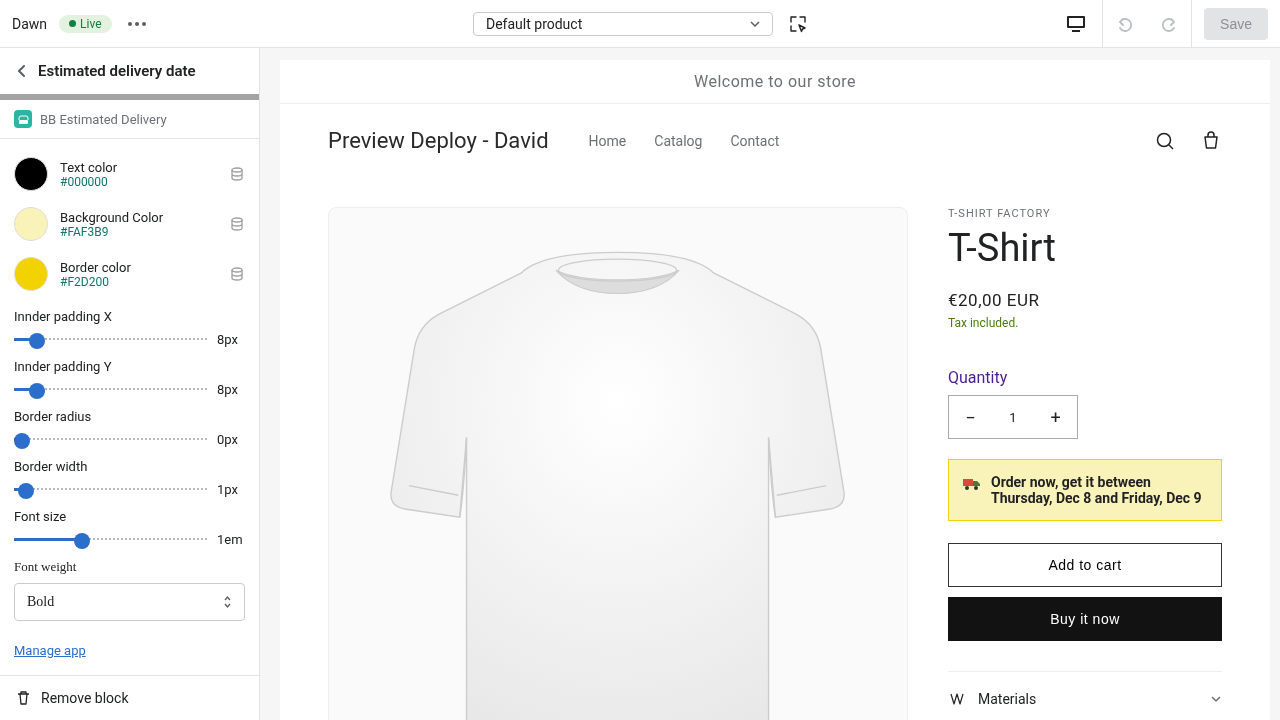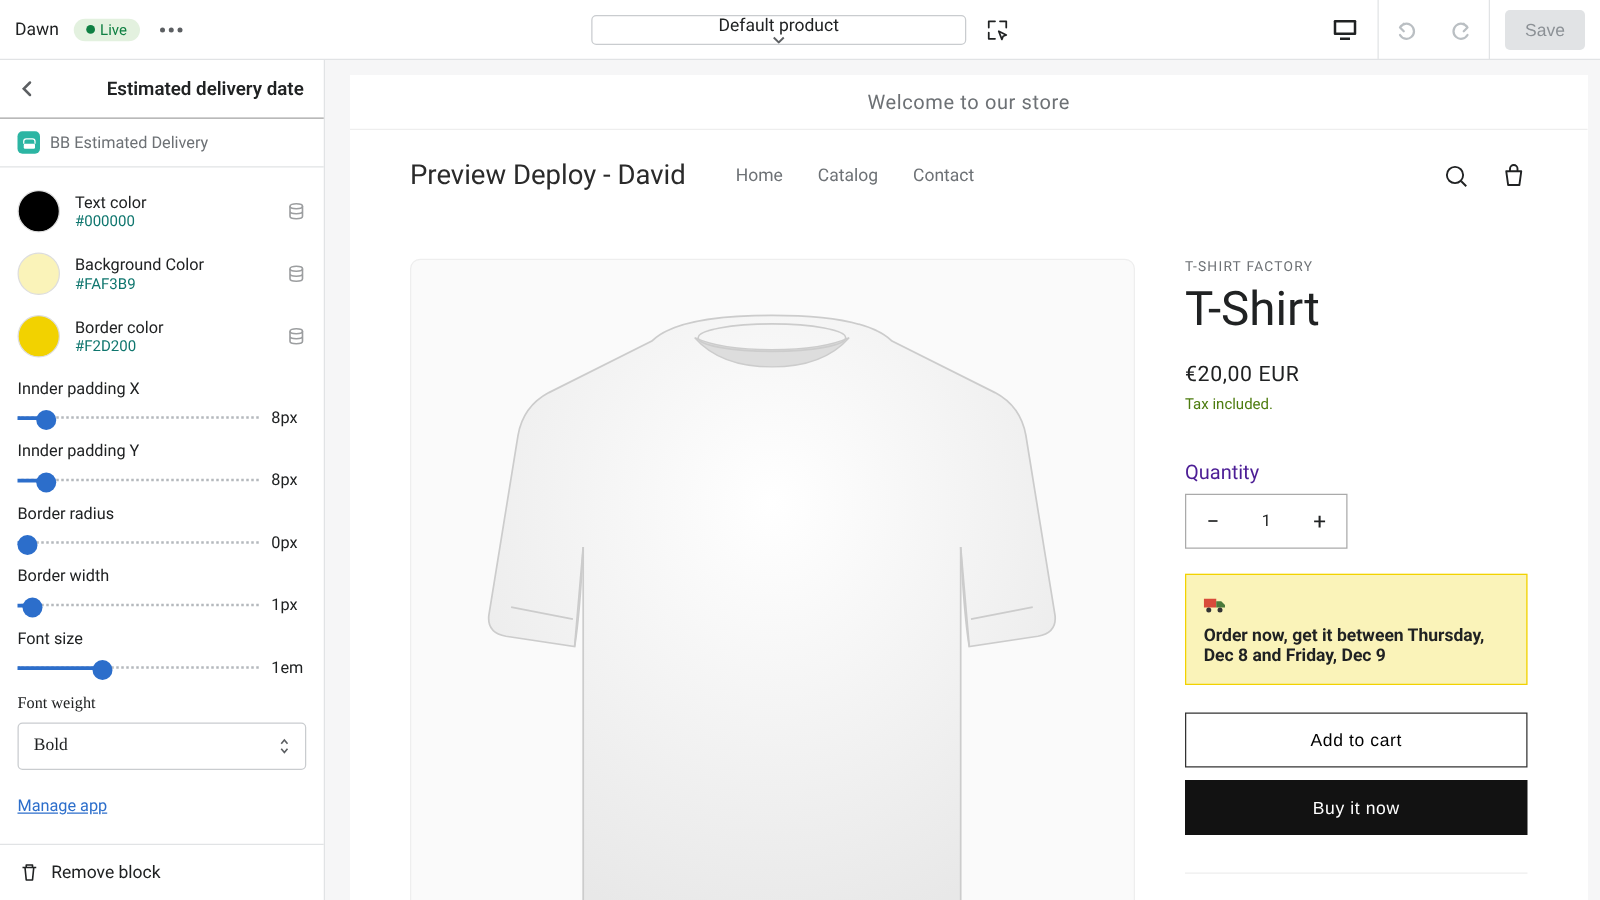--- a/index.html
+++ b/index.html
@@ -7,33 +7,33 @@
   
   
   .topbar { height: 48px; border-bottom: 1px solid #e1e3e5; display: flex; align-items: center; padding: 0 12px; }
   .topbar-left { display: flex; align-items: center; gap: 12px; flex: 1; }
   .theme-name { font-size: 14px; color: #202223; }
   .live-badge { background: #e3f1df; color: #108043; padding: 2px 10px; border-radius: 12px; font-size: 12px; display: flex; align-items: center; gap: 4px; }
   .live-dot { width: 7px; height: 7px; background: #108043; border-radius: 50%; }
   .more-icon { display: flex; gap: 3px; cursor: pointer; padding: 4px; }
   .more-icon span { width: 4px; height: 4px; background: #5c5f62; border-radius: 50%; }
   .topbar-center { flex: 1; display: flex; justify-content: center; align-items: center; gap: 16px; }
-  .product-select { width: 300px; height: 24px; border: 1px solid #c9cccf; border-radius: 4px; display: flex; align-items: center; padding: 0 12px; justify-content: space-between; cursor: pointer; font-size: 14px; flex-direction: column; }
+  .product-select { width: 300px; height: 24px; border: 1px solid #c9cccf; border-radius: 4px; display: flex; align-items: center; padding: 0 12px; justify-content: space-between; cursor: pointer; font-size: 14px; }
   .select-icon { cursor: pointer; }
   .topbar-right { flex: 1; display: flex; justify-content: flex-end; align-items: center; gap: 8px; }
   .device-icon { width: 36px; height: 36px; display: flex; align-items: center; justify-content: center; cursor: pointer; }
   .undo-redo { display: flex; border-left: 1px solid #e1e3e5; border-right: 1px solid #e1e3e5; height: 48px; }
   .undo-btn, .redo-btn { width: 44px; display: flex; align-items: center; justify-content: center; cursor: pointer; color: #8c9196; }
   .save-btn { background: #e1e3e5; color: #8c9196; border: none; padding: 8px 16px; border-radius: 4px; font-size: 14px; cursor: not-allowed; margin-left: 4px; }
 
   .main { display: flex; height: calc(720px - 48px); }
 
   
   .sidebar { width: 260px; border-right: 1px solid #e1e3e5; display: flex; flex-direction: column; }
-  .sidebar-header { display: flex; align-items: center; gap: 12px; padding: 14px 16px; border-bottom: 1px solid #a3a3a3; justify-content: space-between; }
+  .sidebar-header { display: flex; align-items: center; gap: 12px; padding: 14px 16px; border-bottom: 6px solid #a3a3a3; }
   .back-chevron { cursor: pointer; }
   .sidebar-title { font-size: 15px; font-weight: 600; }
   .app-row { display: flex; align-items: center; gap: 8px; padding: 10px 14px; border-bottom: 1px solid #e1e3e5; }
   .app-icon { width: 18px; height: 18px; background: #2cb5a3; border-radius: 4px; display: flex; align-items: center; justify-content: center; color: #fff; font-size: 10px; }
   .app-name { color: #6d7175; font-size: 13px; }
   .sidebar-body { flex: 1; overflow-y: auto; padding: 10px 14px 0 14px; position: relative; }
   .sidebar-body::-webkit-scrollbar { width: 6px; }
   .sidebar-body::-webkit-scrollbar-thumb { background: #c9cccf; border-radius: 3px; }
   .color-row { display: flex; align-items: center; gap: 12px; padding: 8px 0; }
   .swatch { width: 34px; height: 34px; border-radius: 50%; border: 1px solid #ddd; flex-shrink: 0; }
@@ -69,21 +69,21 @@
   .tshirt { width: 95%; height: 95%; position: relative; margin-top: 10px; }
   .product-info { flex: 1; max-width: 290px; }
   .vendor { font-size: 11px; letter-spacing: 1px; color: #6d7175; }
   .product-title { font-size: 38px; font-weight: 400; margin: 6px 0 20px 0; }
   .price { font-size: 17px; letter-spacing: 0.5px; }
   .tax-note { font-size: 12px; color: #4d7c0f; margin-top: 6px; }
   .qty-label { font-size: 16px; color: #4c1d95; margin-top: 38px; }
   .qty-box { display: flex; border: 1px solid #aaa; width: 130px; height: 44px; margin-top: 8px; }
   .qty-btn { flex: 1; display: flex; align-items: center; justify-content: center; cursor: pointer; font-size: 18px; }
   .qty-val { flex: 1; display: flex; align-items: center; justify-content: center; }
-  .delivery-box { margin-top: 20px; padding: 14px 14px; display: flex; gap: 10px; align-items: flex-start; font-weight: bold; font-size: 14px; flex-direction: column; }
+  .delivery-box { margin-top: 20px; padding: 14px 14px; display: flex; gap: 10px; align-items: flex-start; font-weight: bold; font-size: 14px; }
   .truck-icon { width: 18px; height: 14px; margin-top: 3px; flex-shrink: 0; }
   .add-cart { width: 100%; height: 44px; border: 1px solid #333; background: #fff; margin-top: 22px; font-size: 14px; letter-spacing: 0.5px; cursor: pointer; }
   .buy-now { width: 100%; height: 44px; border: none; background: #121212; color: #fff; margin-top: 10px; font-size: 14px; letter-spacing: 0.5px; cursor: pointer; }
   .accordion { margin-top: 30px; border-top: 1px solid #eee; }
   .acc-item { display: flex; align-items: center; gap: 12px; padding: 18px 0; border-bottom: 1px solid #eee; cursor: pointer; font-size: 14px; }
   .acc-item .chev { margin-left: auto; }
 
   svg { display: block; }
 </style>
 </head>

